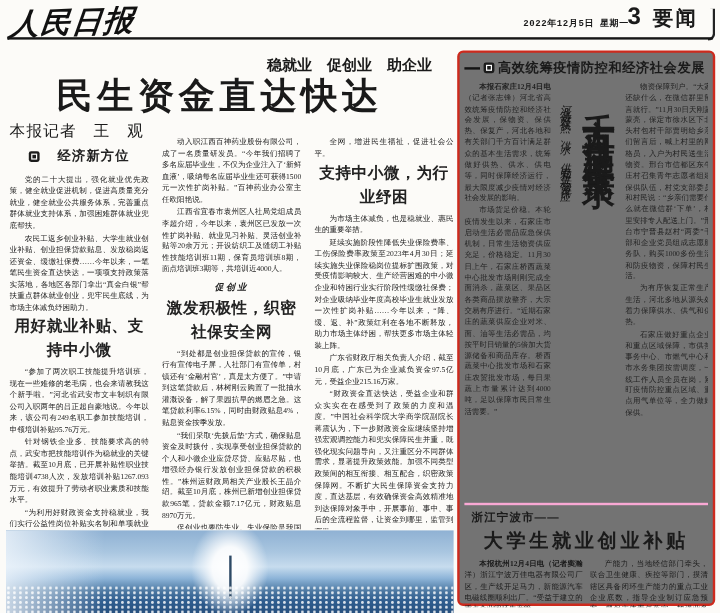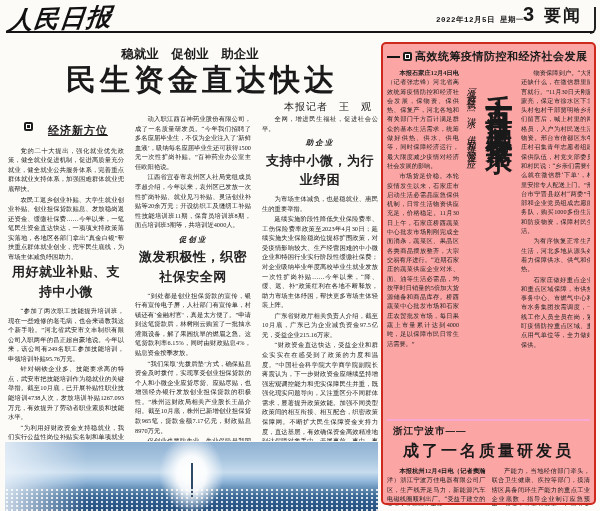--- a/index.html
+++ b/index.html
@@ -18,33 +18,33 @@
     font-family:Liberation Mono, monospace; letter-spacing:.5px; }
   .m-pageno { position:absolute; left:523px; top:3px; font-size:20px; font-weight:bold;
     font-family:"Liberation Sans","DejaVu Sans",sans-serif; }
   .m-section { position:absolute; left:544px; top:4px; font-size:17px; font-weight:bold;
     font-family:Liberation Mono, monospace; letter-spacing:2px; }
   .m-corner { position:absolute; left:590px; top:7px; width:6px; height:27px;
     border-right:2px solid #222; border-bottom:2px solid #222; border-bottom-right-radius:6px; }
   .m-rule { position:absolute; left:6px; top:31px; width:588px; height:2px; background:#161616; }
 
   
-  .lead-kicker { position:absolute; left:20px; top:46px; width:340px; text-align:center;
+  .lead-kicker { position:absolute; left:20px; top:46px; width:340px; text-align:right;
     font-size:12.5px; font-weight:bold; font-family:"Liberation Sans","DejaVu Sans",sans-serif; }
-  .lead-title { position:absolute; left:20px; top:60px; width:364px; text-align:center;
+  .lead-title { position:absolute; left:1px; top:60px; width:364px; text-align:center;
     font-size:30px; font-weight:bold; letter-spacing:4px;
     font-family:"Liberation Sans","DejaVu Sans",sans-serif; }
-  .lead-byline { position:absolute; left:8px; top:100px; width:364px; text-align:right;
-    font-size:10px; letter-spacing:1px; }
+  .lead-byline { position:absolute; left:8px; top:100px; width:364px; text-align:left;
+    font-size:13px; letter-spacing:1px; }
   .cols { position:absolute; left:8px; top:114px; width:370px; height:327px;
     display:flex; gap:11px; }
   .col { flex:1 1 0; overflow:hidden; font-size:6.3px; line-height:1.52;
     text-align:justify; color:#222; }
-  .sec-head { display:flex; align-items:flex-start; justify-content:center; gap:15px;
-    margin:8px 0 7px;text-decoration:underline; }
+  .sec-head { display:flex; align-items:center; justify-content:center; gap:15px;
+    margin:8px 0 7px; }
   .sec-head .logo-sq, .box-logo-sq {
     width:9px; height:9px; background:#1c1c1c; border-radius:2px; position:relative; flex:0 0 auto; }
   .sec-head .logo-sq::after, .box-logo-sq::after {
     content:""; position:absolute; left:2px; top:2px; right:2px; bottom:2px;
     border:1px solid #fff; }
   .sec-head .t { font-size:11px; font-weight:bold;
     font-family:"Liberation Sans","DejaVu Sans",sans-serif; letter-spacing:1px; }
   .blk-p { text-indent:2em; margin:0 0 1px; }
   .blk-leadp { text-indent:2em; margin:0 0 1px; }
   .blk-leadp::first-line { font-weight:bold; }
@@ -61,21 +61,21 @@
   .photo .tower { position:absolute; left:50%; top:30%; width:2px; height:52%;
     background:#2e4a66; transform:translateX(-1px); }
   .photo .field { position:absolute; left:0; bottom:0; width:100%; height:34%;
     background-image:radial-gradient(circle at 2px 2px, rgba(255,255,255,.95) 0 .8px, rgba(255,255,255,0) 1.6px);
     background-size:5px 4px; opacity:.85; }
   .photo .haze { position:absolute; left:0; top:0; width:22%; height:100%;
     background:linear-gradient(90deg, rgba(240,246,252,.8), rgba(240,246,252,0)); }
 
   
   .redbox { position:absolute; left:381px; top:42px; width:215px; height:463px;
-    border:2px solid #cd2a1d; border-radius:5px; background:#fca5a5; padding:3px 4px; }
+    border:2px solid #cd2a1d; border-radius:5px; background:#737373; padding:3px 4px; }
   .rb-head { display:flex; align-items:center; gap:3px; margin:2px 0 4px; }
   .rb-dash { width:13px; height:2px; background:#141414; flex:0 0 auto; }
   .rb-title { font-size:11px; font-weight:bold; letter-spacing:.5px;
     font-family:"Liberation Sans","DejaVu Sans",sans-serif; white-space:nowrap; }
   .rb-main { display:flex; gap:4px; height:347px; overflow:hidden; }
   .boxcol { width:72px; flex:0 0 auto; font-size:6.2px; line-height:1.5;
     text-align:justify; overflow:hidden; color:#222; }
   .vkicker { writing-mode:vertical-rl; font-size:9px; letter-spacing:3px; height:250px;
     margin-top:12px; font-style:italic; flex:0 0 14px; color:#111; }
   .vtitle { writing-mode:vertical-rl; font-size:27px; font-weight:bold; letter-spacing:6px;
@@ -127,21 +127,20 @@
           <div class="blk-sub">促创业</div>
           <div class="blk-subhead">激发积极性，织密社保安全网</div>
           <div class="blk-p">“到处都是创业担保贷款的宣传，银行有宣传电子屏，人社部门有宣传单，村镇还有‘金融村官’，真是太方便了。”申请到这笔贷款后，林树刚云购置了一批抽水灌溉设备，解了果园抗旱的燃眉之急。这笔贷款利率6.15%，同时由财政贴息4%，贴息资金按季发放。</div>
           <div class="blk-p">“我们采取‘先拨后垫’方式，确保贴息资金及时拨付，实现享受创业担保贷款的个人和小微企业应贷尽贷、应贴尽贴，也增强经办银行发放创业担保贷款的积极性。”株州运财政局相关产业股长王晶介绍。截至10月底，株州已新增创业担保贷款965笔，贷款金额7.17亿元，财政贴息8970万元。</div>
           <div class="blk-p">促创业也要防失业。失业保险是我国社会保障重要组成部分，在帮扶人民保生活、促就业、防失业等方面发挥着重要作用。</div>
         </div>
     </div>
     <div class="col">
       <div>
           <div class="blk-p">全网，增进民生福祉，促进社会公平。</div>
-          <div class="blk-sub">助企业</div>
           <div class="blk-subhead">支持中小微，为行业纾困</div>
           <div class="blk-p">为市场主体减负，也是稳就业、惠民生的重要举措。</div>
           <div class="blk-p">延续实施阶段性降低失业保险费率、工伤保险费率政策至2023年4月30日；延续实施失业保险稳岗位提标扩围政策，对受疫情影响较大、生产经营困难的中小微企业和特困行业实行阶段性缓缴社保费；对企业吸纳毕业年度高校毕业生就业发放一次性扩岗补贴……今年以来，“降、缓、返、补”政策红利在各地不断释放，助力市场主体纾困，帮扶更多市场主体轻装上阵。</div>
           <div class="blk-p">广东省财政厅相关负责人介绍，截至10月底，广东已为企业减负资金97.5亿元，受益企业215.16万家。</div>
           <div class="blk-p">“财政资金直达快达，受益企业和群众实实在在感受到了政策的力度和温度。”中国社会科学院大学商学院副院长蒋震认为，下一步财政资金应继续坚持增强宏观调控能力和兜实保障民生并重，既强化现实问题导向，又注重区分不同群体需求，显著提升政策效能。加强不同类型政策间的相互衔接、相互配合，织密政策保障网。不断扩大民生保障资金支持力度，直达基层，有效确保资金高效精准地到达保障对象手中，开展事前、事中、事后的全流程监督，让资金到哪里，监管到哪里。</div>
         </div>
     </div>
   </div>
 
   <div class="photo">
@@ -164,21 +163,21 @@
       <div class="vkicker">河北做好供热、供水、供电和生活物资供应</div>
       <div class="vtitle">千方百计满足群众需求</div>
       <div class="boxcol">
           <div class="blk-p">物资保障到户。“大家还缺什么，在微信群里留言就行。”11月30日天刚蒙蒙亮，保定市徐水区下北头村包村干部贾明给乡亲们留言后，喊上村里的网格员，入户为村民送生活物资。邢台市信都区东牛庄村召集青年志愿者组建保供队伍，村党支部委员和村民说：“乡亲们需要什么就在微信群‘下单’，村里安排专人配送上门。”邢台市宁晋县赵村“两委”干部和企业党员组成志愿服务队，购买1000多份生活和防疫物资，保障村民生活。</div>
           <div class="blk-p">为有序恢复正常生产生活，河北多地从源头处着力保障供水、供气和供热。</div>
           <div class="blk-p">石家庄做好重点企业和重点区域保障，市供热事务中心、市燃气中心和市水务集团按需调度，一线工作人员全员在岗，紧盯疫情防控重点区域、重点用气单位等，全力做好保供。</div>
         </div>
     </div>
     <div class="ningbo">
       <div class="nb-kicker">浙江宁波市——</div>
-      <div class="nb-title">成了一名质量研发员</div>
+      <div class="nb-title">大学生就业创业补贴</div>
       <div class="nb-cols">
         <p class="nb-col blk-leadp">本报杭州12月4日电（记者窦瀚洋）浙江宁波万佳电器有限公司厂区，生产线开足马力，新能源汽车电磁线圈顺利出厂。“受益于建立的重点企业闭环生产管</p>
         <p class="nb-col blk-p">产能力，当地经信部门牵头，联合卫生健康、疾控等部门，摸清辖区具备闭环生产能力的重点工业企业底数，指导企业制订应急预案，督促主体责任落实，加强业务培训演练，力保重点企业生产不停、物流</p>
       </div>
     </div>
   </div>
 
 </div>
 
 </body></html>

